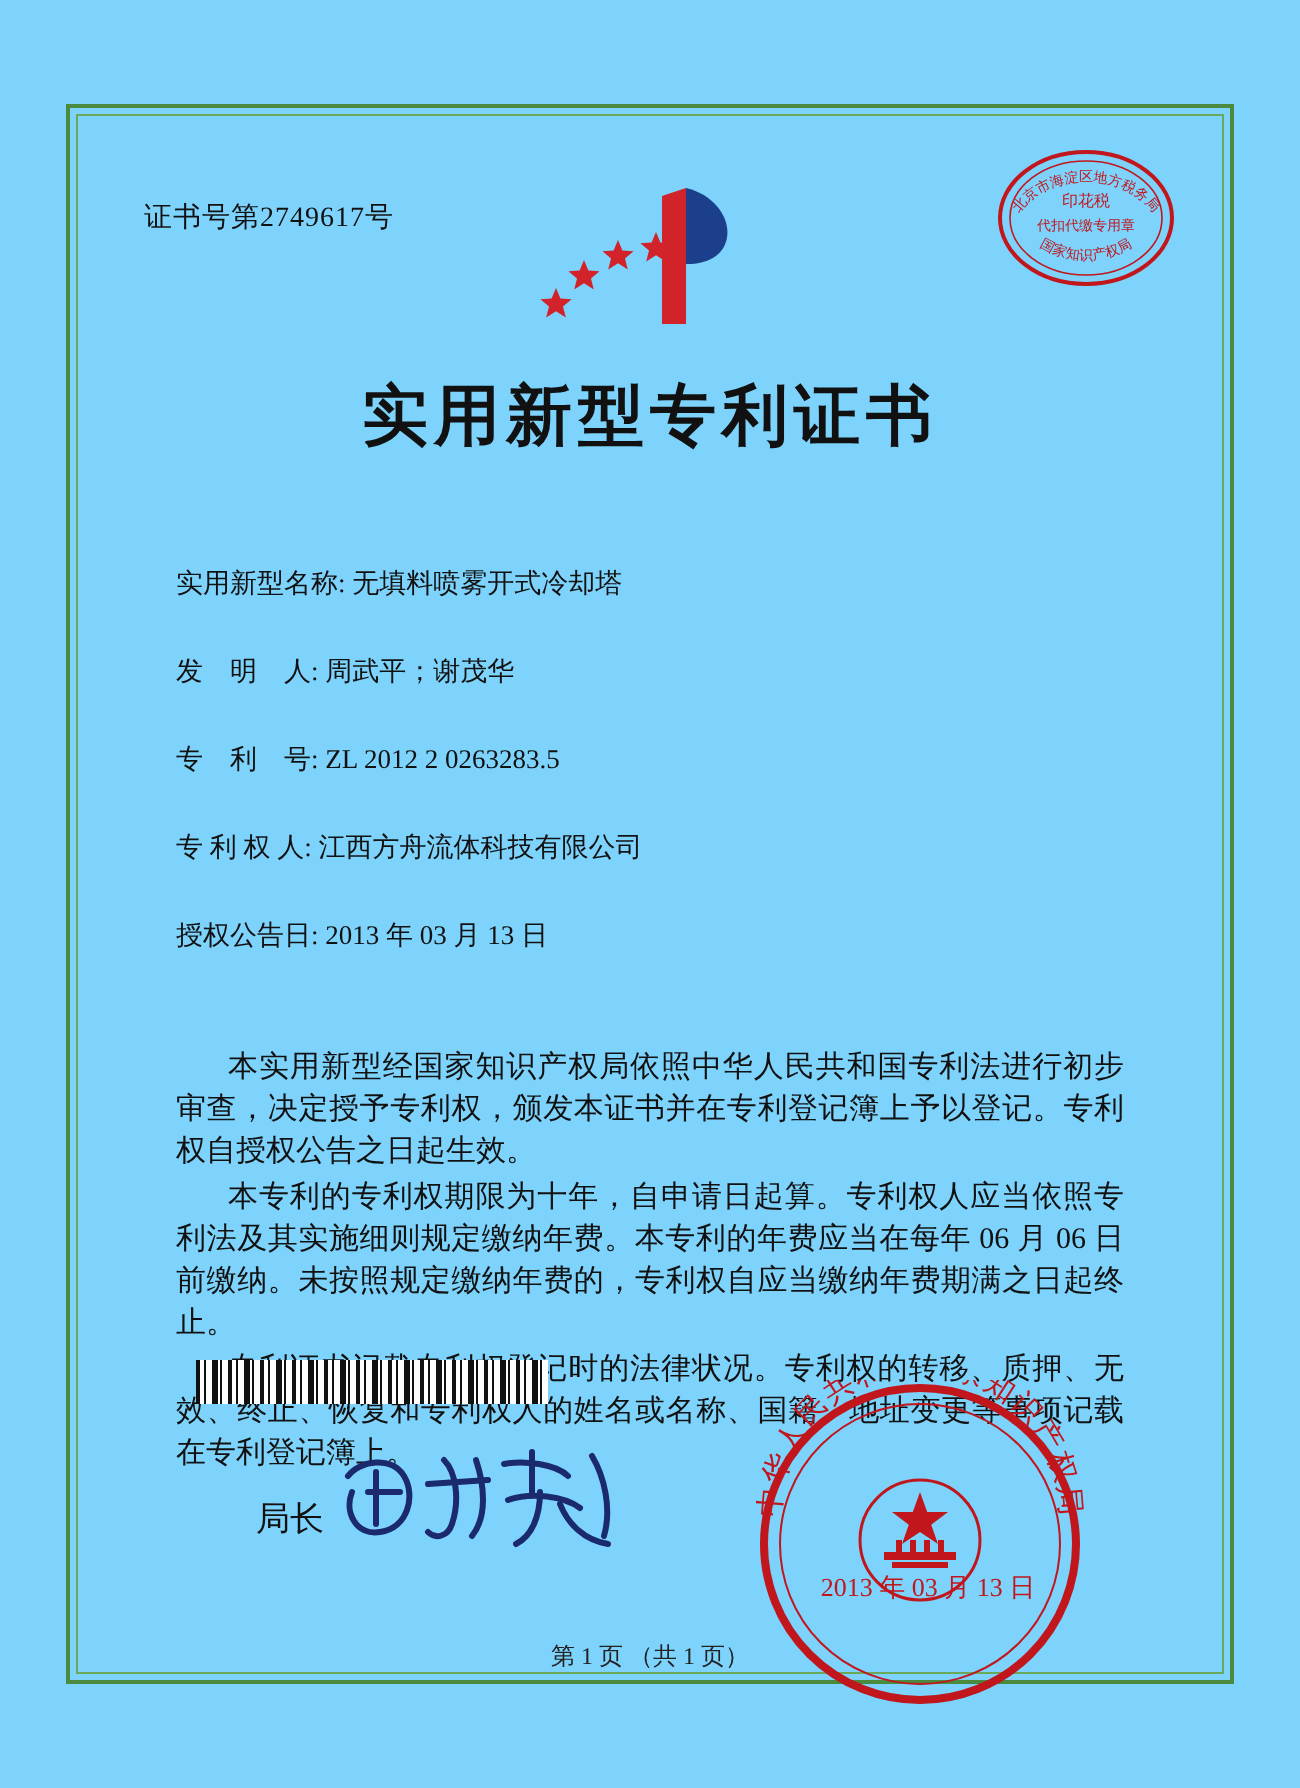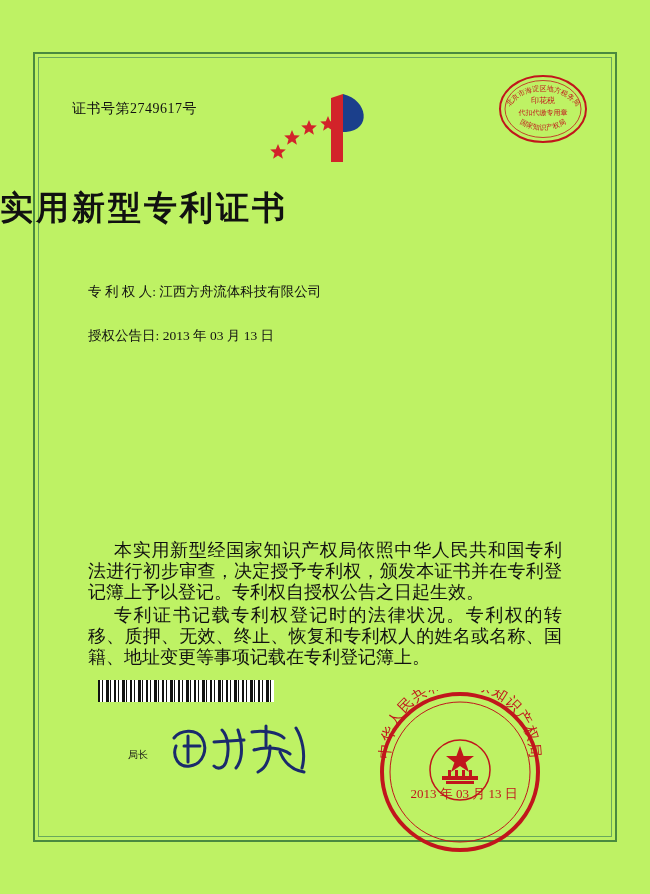--- a/index.html
+++ b/index.html
@@ -11,21 +11,21 @@
     width: 650px;
     height: 894px;
     font-family: "Liberation Serif", serif;
     color: #1a1a1a;
     overflow: hidden;
   }
   .page {
     position: relative;
     width: 650px;
     height: 894px;
-    background: #bef264;
+    background: #7dd3fc;
   }
   
   .border-outer {
     position: absolute;
     left: 33px;
     top: 52px;
     width: 584px;
     height: 790px;
     border: 2px solid #4a8a3f;
     box-sizing: border-box;
@@ -64,21 +64,21 @@
     width: 92px;
     height: 72px;
     text-decoration: underline;
   }
   .stamp-top svg { display:block; }
   .title {
     position: absolute;
     left: 0;
     top: 186px;
     width: 650px;
-    text-align: left;
+    text-align: center;
     font-size: 33px;
     font-weight: bold;
     letter-spacing: 3px;
     font-family: "DejaVu Serif", serif;
     color: #111;
   }
   .fields {
     position: absolute;
     left: 88px;
     top: 282px;
@@ -91,25 +91,24 @@
     color: #111;
     white-space: nowrap;
   }
   .field .lbl { display: inline-block; }
   .field .val { display: inline-block; }
   .body-text {
     position: absolute;
     left: 88px;
     top: 524px;
     width: 474px;
-    font-size: 18px;
+    font-size: 15px;
     line-height: 21px;
     text-align: justify;
     color: #111;
-    margin-top: 16px;
   }
   .body-text p {
     margin: 0 0 2px 0;
     text-indent: 26px;
   }
   
   .barcode {
     position: absolute;
     left: 98px;
     top: 680px;
@@ -120,21 +119,21 @@
         #111 0px, #111 2px, #fff 2px, #fff 4px,
         #111 4px, #111 5px, #fff 5px, #fff 8px,
         #111 8px, #111 11px, #fff 11px, #fff 12px,
         #111 12px, #111 13px, #fff 13px, #fff 16px);
   }
   
   .director-label {
     position: absolute;
     left: 128px;
     top: 748px;
-    font-size: 10px;
+    font-size: 17px;
     color: #111;
   }
   .signature {
     position: absolute;
     left: 166px;
     top: 716px;
     width: 160px;
     height: 70px;
   }
   .signature svg { display:block; }
@@ -205,31 +204,44 @@
       <text font-size="7" fill="#c1161c" font-family="DejaVu Sans, sans-serif">
         <textPath href="#arcBot" startOffset="50%" text-anchor="middle">国家知识产权局</textPath>
       </text>
     </svg>
   </div>
 
   <div class="title">实用新型专利证书</div>
 
   <div class="fields">
     <div class="field">
+      <span class="lbl">实用新型名称:</span>
+      <span class="val">无填料喷雾开式冷却塔</span>
+    </div>
+    <div class="field">
+      <span class="lbl">发　明　人:</span>
+      <span class="val">周武平；谢茂华</span>
+    </div>
+    <div class="field">
+      <span class="lbl">专　利　号:</span>
+      <span class="val">ZL 2012 2 0263283.5</span>
+    </div>
+    <div class="field">
       <span class="lbl">专 利 权 人:</span>
       <span class="val">江西方舟流体科技有限公司</span>
     </div>
     <div class="field">
       <span class="lbl">授权公告日:</span>
       <span class="val">2013 年 03 月 13 日</span>
     </div>
   </div>
 
   <div class="body-text">
     <p>本实用新型经国家知识产权局依照中华人民共和国专利法进行初步审查，决定授予专利权，颁发本证书并在专利登记簿上予以登记。专利权自授权公告之日起生效。</p>
+    <p>本专利的专利权期限为十年，自申请日起算。专利权人应当依照专利法及其实施细则规定缴纳年费。本专利的年费应当在每年 06 月 06 日前缴纳。未按照规定缴纳年费的，专利权自应当缴纳年费期满之日起终止。</p>
     <p>专利证书记载专利权登记时的法律状况。专利权的转移、质押、无效、终止、恢复和专利权人的姓名或名称、国籍、地址变更等事项记载在专利登记簿上。</p>
   </div>
 
   <div class="barcode"></div>
 
   <div class="director-label">局长</div>
 
   <div class="signature">
     <svg width="160" height="70" viewBox="0 0 160 70">
       <g fill="none" stroke="#1a2a6c" stroke-width="3" stroke-linecap="round">
@@ -266,14 +278,15 @@
       </g>
       <path id="sealArc" d="M16 90 A70 70 0 1 1 148 90" fill="none" stroke="none"></path>
       <text font-size="15" fill="#c1161c" font-family="DejaVu Sans, sans-serif" letter-spacing="1">
         <textPath href="#sealArc" startOffset="50%" text-anchor="middle">中华人民共和国国家知识产权局</textPath>
       </text>
     </svg>
   </div>
 
   <div class="stamp-date">2013 年 03 月 13 日</div>
 
+  <div class="footer">第 1 页 （共 1 页）</div>
 
 </div>
 
 </body></html>

